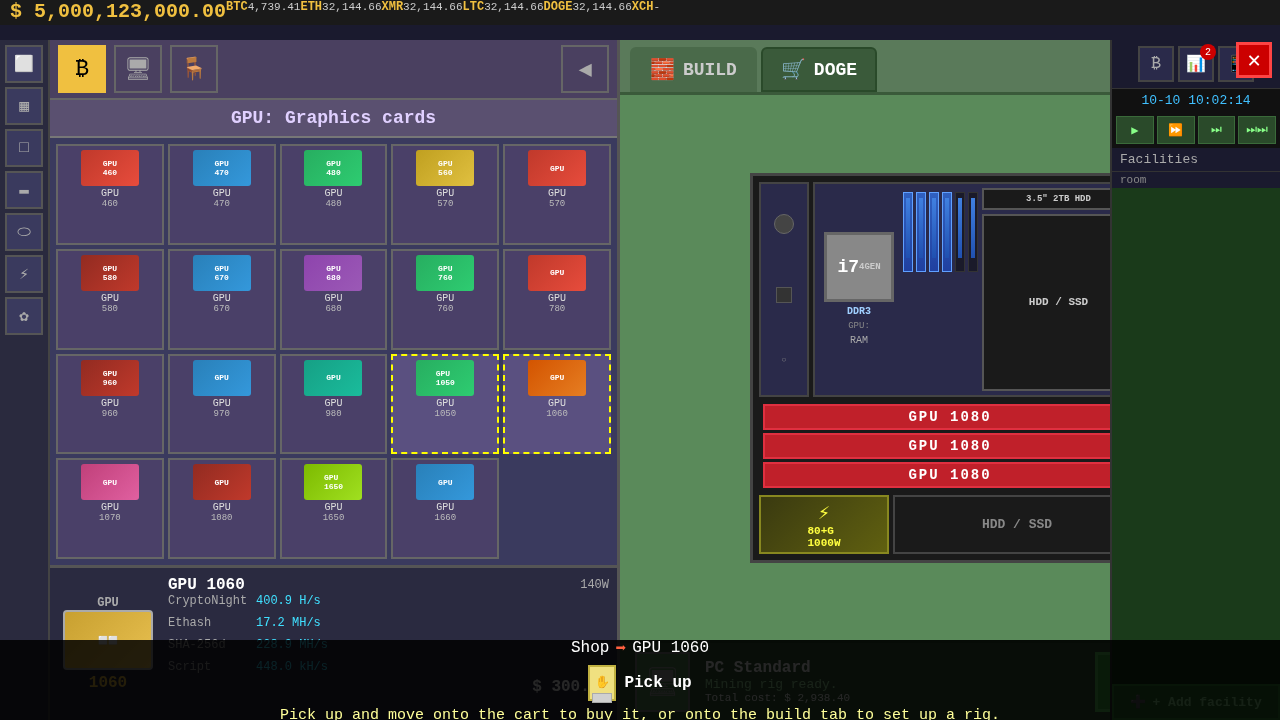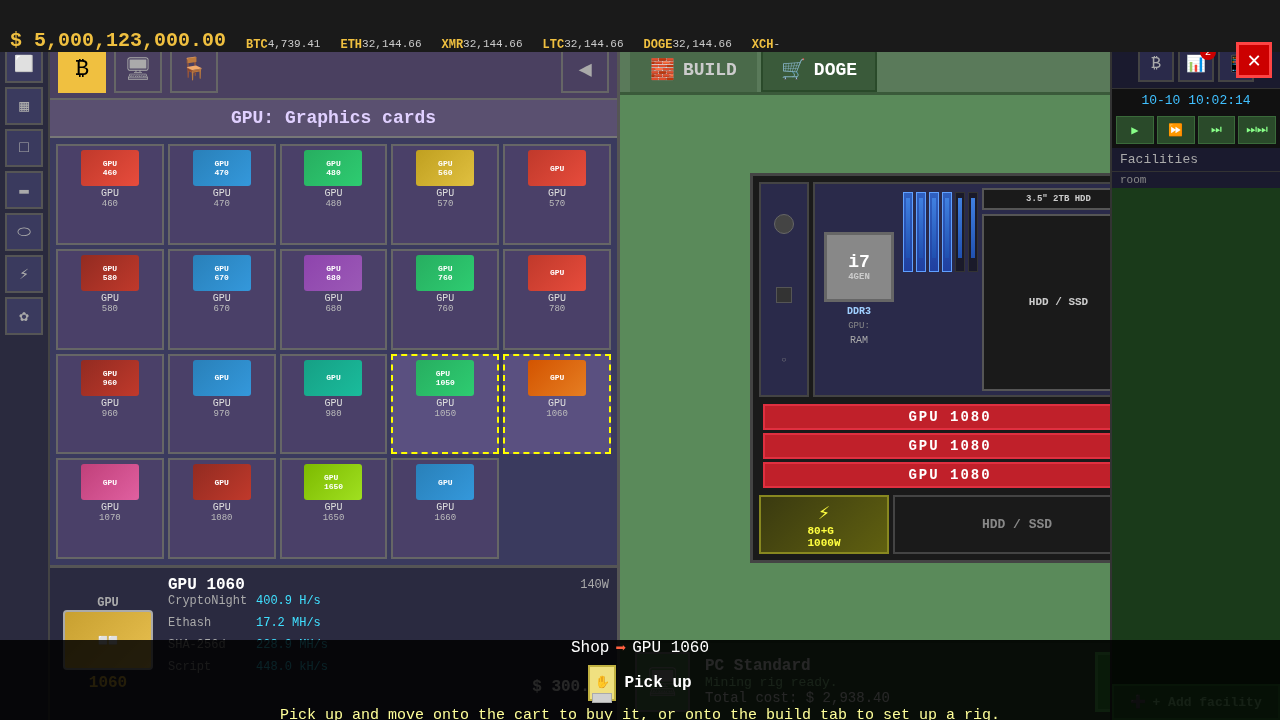--- a/index.html
+++ b/index.html
@@ -8,26 +8,25 @@
       height: 720px;
       overflow: hidden;
       background: #1a1a2e;
       font-family: 'Courier New', monospace;
       position: relative;
     }
 
     
     #topbar {
       width: 1280px;
-      height: 52px;
+      height: 25px;
       background: #1a1a1a;
       display: flex;
-      align-items: flex-end;
+      align-items: flex-start;
       padding: 0 10px;
-      gap: 20px;
       position: absolute;
       top: 0; left: 0;
       z-index: 100;
     }
     #balance {
       color: #f0c040;
       font-size: 20px;
       font-weight: bold;
       min-width: 200px;
     }
@@ -354,21 +353,21 @@
       flex-direction: column;
       align-items: center;
       justify-content: center;
       gap: 4px;
       width: 80px;
     }
     .cpu-chip {
       width: 70px; height: 70px;
       background: #888;
       border: 3px solid #666;
-      display: flex; flex-direction: column;
+      display: flex; flex-direction: row;
       align-items: center; justify-content: center;
       color: #fff;
       font-size: 14px;
       font-weight: bold;
     }
     .cpu-gen { font-size: 9px; color: #ccc; }
     .ddr-label { color: #a0d0ff; font-size: 10px; font-weight: bold; }
     .gpu-label-small { color: #888; font-size: 9px; }
     .ram-label { color: #aaa; font-size: 10px; }
 
@@ -497,21 +496,21 @@
       padding: 10px 15px;
       gap: 15px;
       border-top: 3px solid #2a4a2a;
     }
     #pc-info {
       flex: 1;
       color: #e0f0e0;
     }
     .pc-name { font-size: 16px; font-weight: bold; color: #fff; }
     .pc-status { font-size: 13px; color: #a0e0a0; }
-    .pc-cost { font-size: 14px; color: #fff; }
+    .pc-cost { font-size: 11px; color: #fff; }
     #add-to-cart-btn {
       width: 170px; height: 60px;
       background: #40b040;
       border: 3px solid #60d060;
       color: #fff;
       font-size: 18px;
       font-weight: bold;
       cursor: pointer;
       display: flex; align-items: center; justify-content: center;
     }

